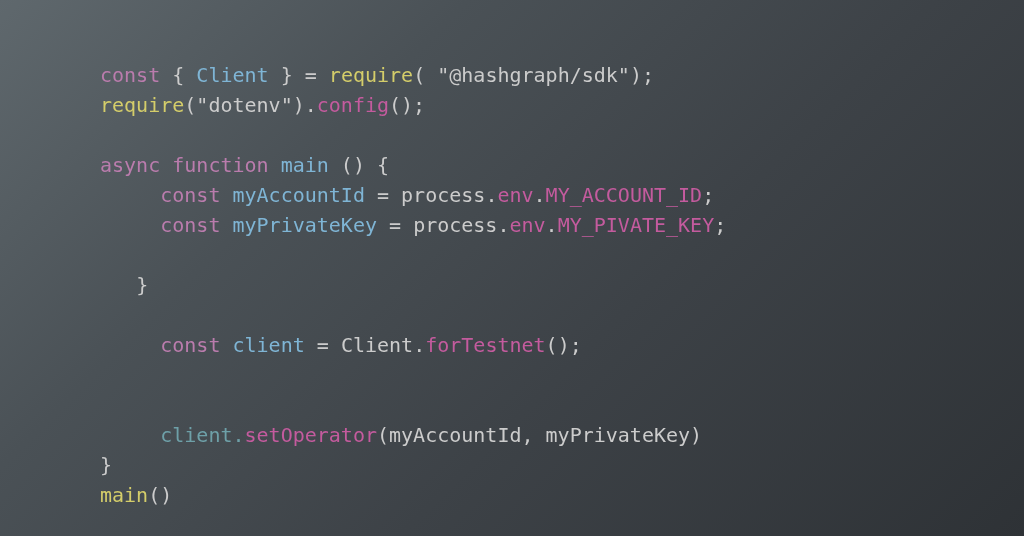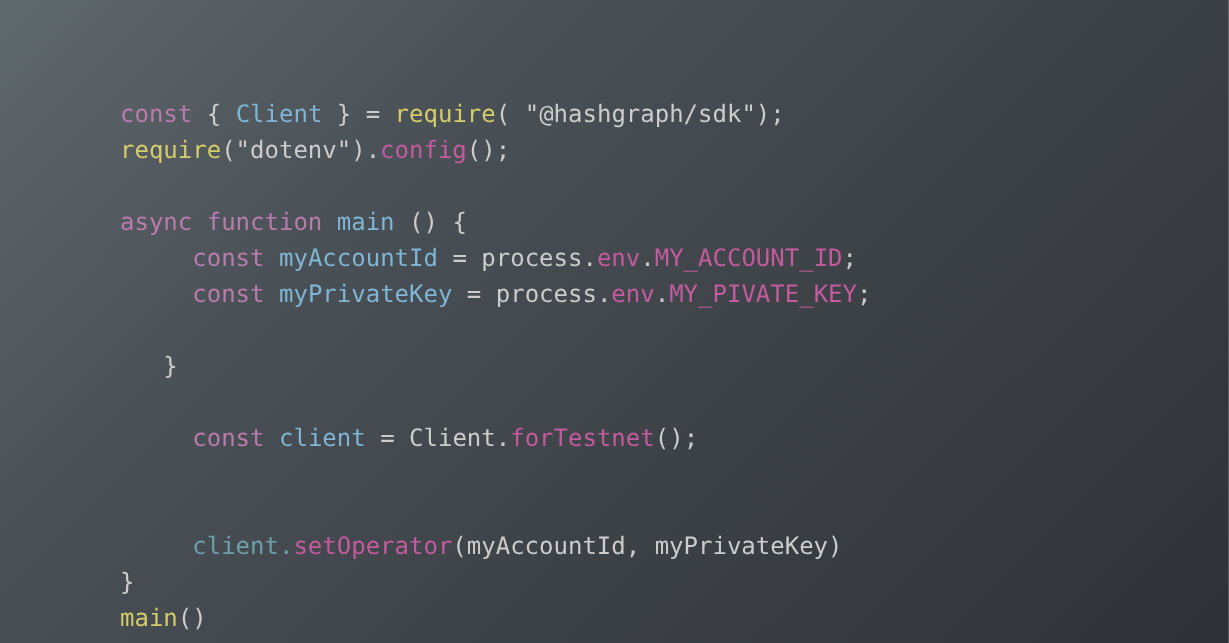--- a/index.html
+++ b/index.html
@@ -10,21 +10,21 @@
     overflow: hidden;
   }
   body {
     background: linear-gradient(135deg, #5f686d 0%, #4a5156 30%, #3d4247 60%, #2e3236 100%);
     font-family: "SF Mono", "Monaco", "Menlo", "Consolas", "DejaVu Sans Mono", monospace;
     font-size: 20px;
     line-height: 1.5;
     font-weight: 500;
   }
   .code-container {
-    padding: 80px 100px 0 100px;
+    padding: 60px 100px 0 100px;
     white-space: pre;
   }
   .keyword { color: #ba7cad; } 
   .type    { color: #7fb5d5; } 
   .func    { color: #d4cd6a; } 
   .method  { color: #c45b9e; } 
   .prop    { color: #c45b9e; } 
   .string  { color: #cccccc; } 
   .punct   { color: #cccccc; } 
   .var     { color: #cccccc; } 

